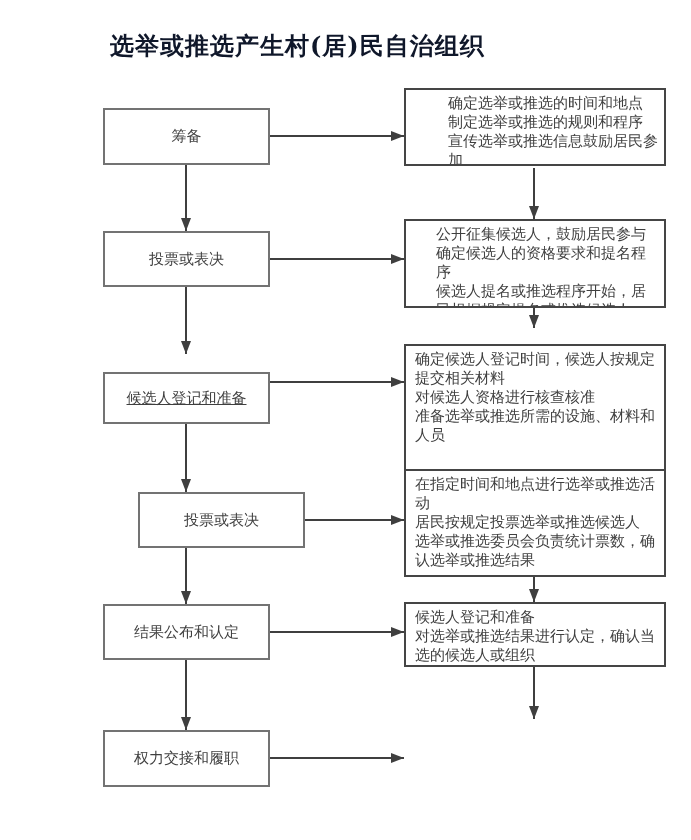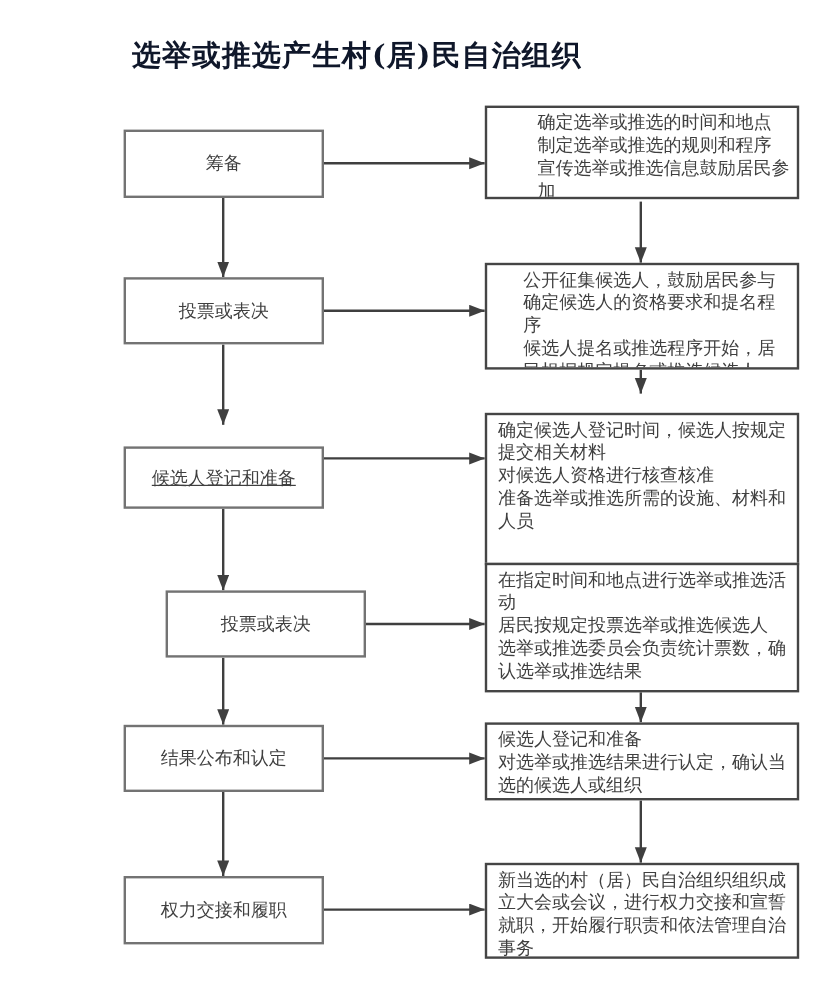--- a/index.html
+++ b/index.html
@@ -118,15 +118,14 @@
 确定候选人的资格要求和提名程序
 候选人提名或推选程序开始，居民根据规定提名或推选候选人</div>
   <div class="dbox d2">确定候选人登记时间，候选人按规定提交相关材料
 对候选人资格进行核查核准
 准备选举或推选所需的设施、材料和人员</div>
   <div class="dbox d3">在指定时间和地点进行选举或推选活动
 居民按规定投票选举或推选候选人
 选举或推选委员会负责统计票数，确认选举或推选结果</div>
   <div class="dbox d4">候选人登记和准备
 对选举或推选结果进行认定，确认当选的候选人或组织</div>
-  <div class="dbox d5">新当选的村（居）民自治组织组织成立大会或会议，进行权力交接和宣誓就职，开始履行职责和依法管理自治事务</div>
 
 </div>
 
 </body></html>

